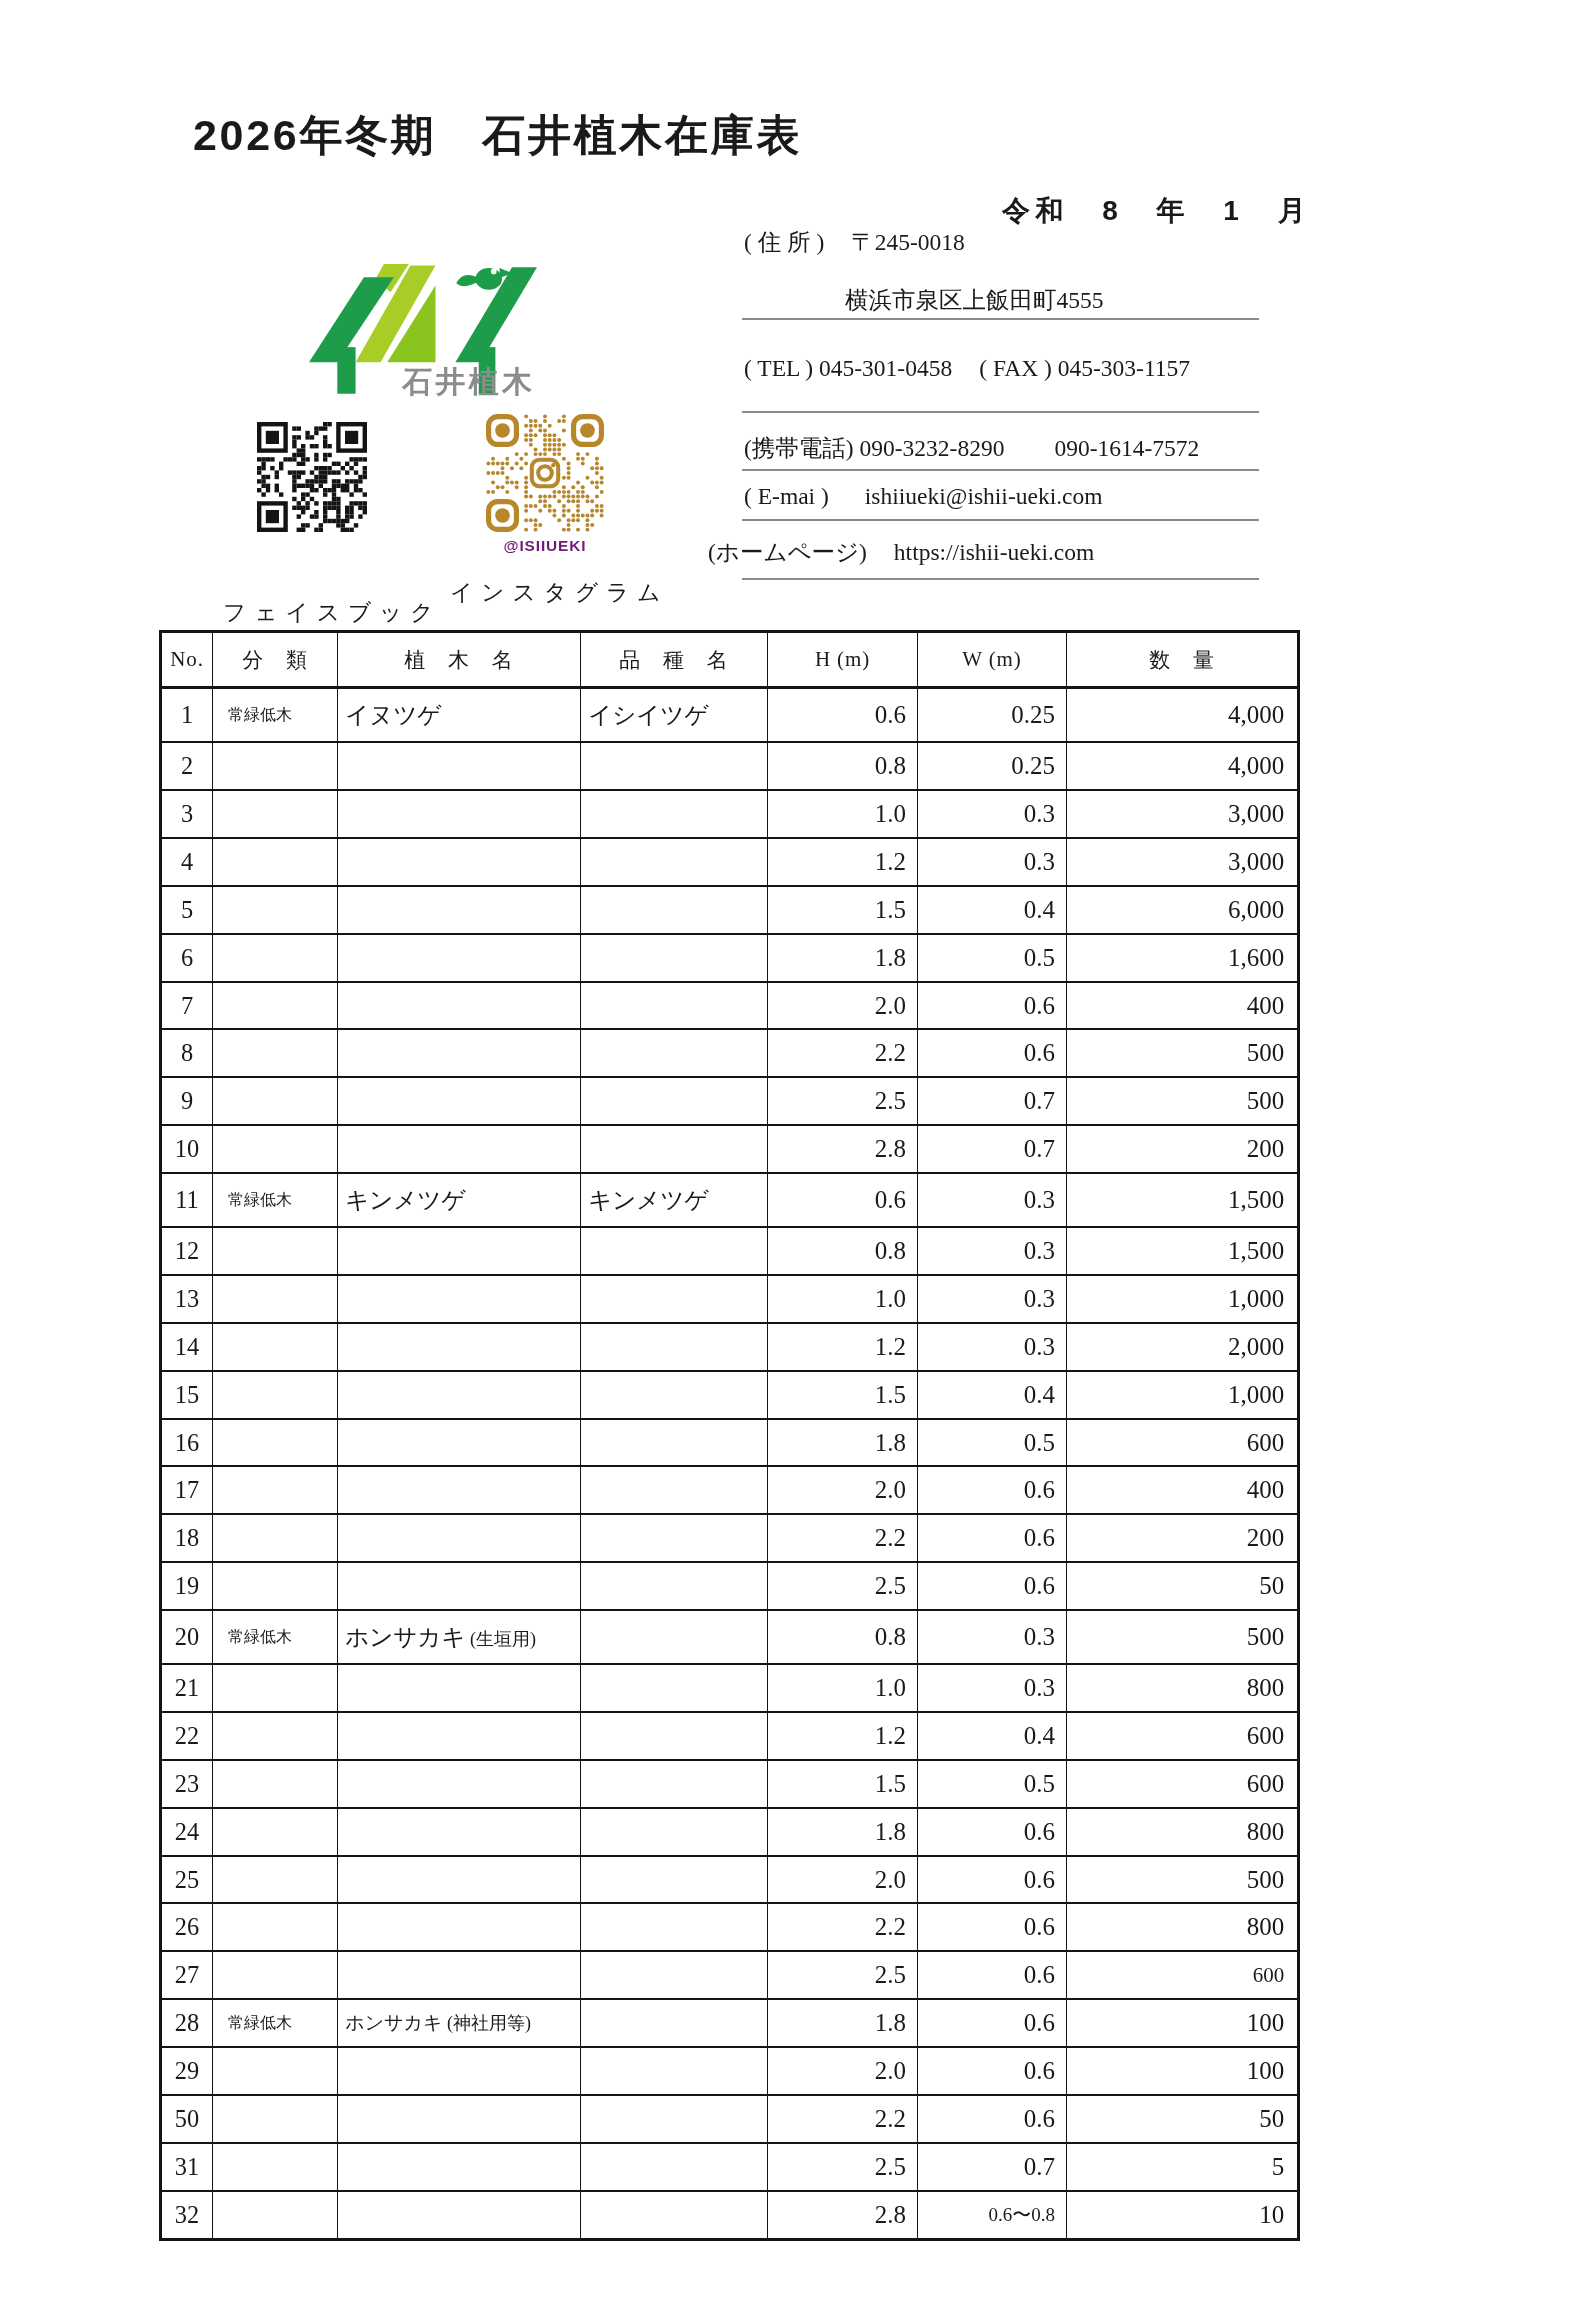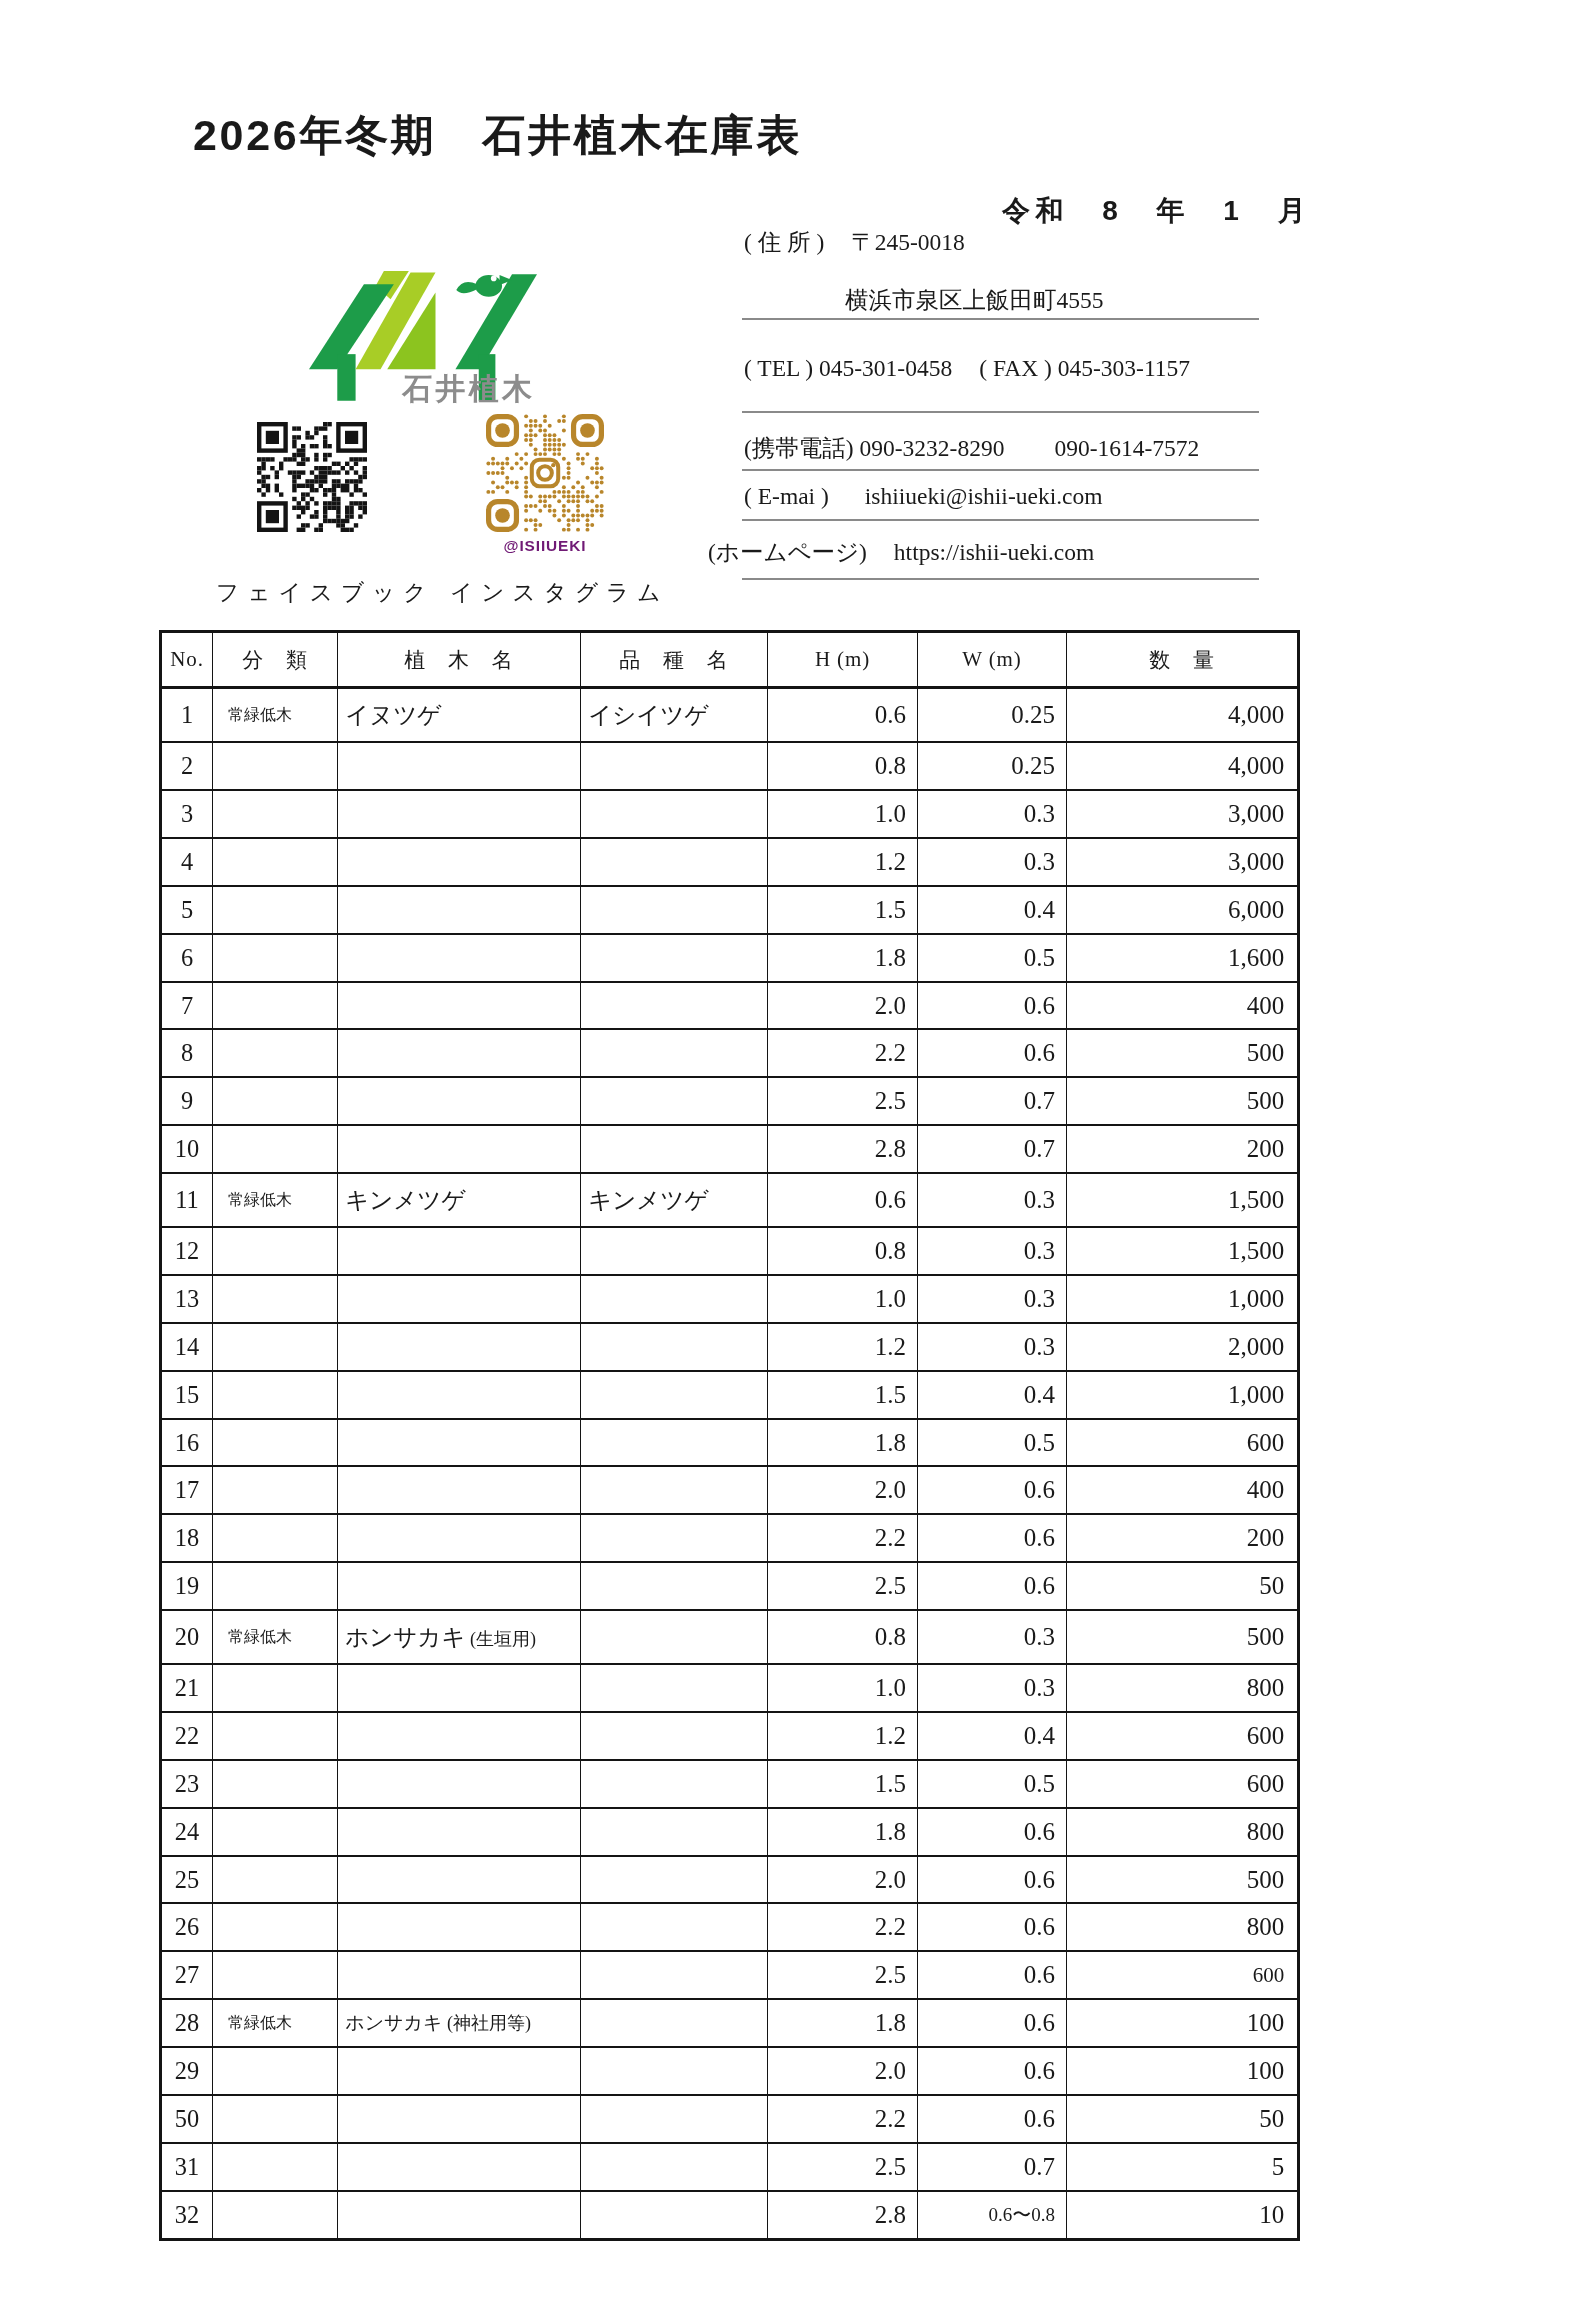--- a/index.html
+++ b/index.html
@@ -13,21 +13,21 @@
             font-weight:bold;font-size:28px;letter-spacing:5.4px;white-space:pre;}
 
   
   .crow{position:absolute;font-size:23.5px;white-space:pre;}
   .cline{position:absolute;left:742px;width:517px;height:1.8px;background:#8a8a8a;}
   .gap30{display:inline-block;width:27px;}
   .gap40{display:inline-block;width:36px;}
   .gap55{display:inline-block;width:50px;}
 
   
-  .logo{position:absolute;left:304px;top:262px;width:233px;height:156px;}
+  .logo{position:absolute;left:304px;top:255px;width:233px;height:156px;}
 
   
   .qr{position:absolute;}
   .qr-handle{position:absolute;left:486px;top:537px;width:118px;text-align:center;
              font-family:"Liberation Sans",sans-serif;font-weight:bold;font-size:15.4px;
              letter-spacing:0.9px;color:#701a75;}
   .qr-label{position:absolute;top:577px;font-size:22.6px;letter-spacing:8.1px;white-space:pre;}
 
   
   table.inv{position:absolute;left:159px;top:630px;width:1138px;height:1611px;
@@ -497,21 +497,21 @@
         <rect x="18.55" y="0.55" width="5.9" height="5.9" rx="1.9" fill="none" stroke="#b8862b" stroke-width="1.1"></rect>
         <circle cx="21.5" cy="3.5" r="1.55" fill="#b8862b"></circle>
         <rect x="0.55" y="18.55" width="5.9" height="5.9" rx="1.9" fill="none" stroke="#b8862b" stroke-width="1.1"></rect>
         <circle cx="3.5" cy="21.5" r="1.55" fill="#b8862b"></circle>
         <rect x="9.7" y="9.7" width="5.6" height="5.6" rx="1.6" fill="none" stroke="#b8862b" stroke-width="0.85"></rect>
         <circle cx="12.5" cy="12.5" r="1.45" fill="none" stroke="#b8862b" stroke-width="0.85"></circle>
         <circle cx="14.25" cy="10.85" r="0.45" fill="#b8862b"></circle>
       </svg>
   </div>
   <div class="qr-handle">@ISIIUEKI</div>
-  <div class="qr-label" style="left:216px;">フェイスブック</div>
+  <div class="qr-label" style="left:223px;margin-top:20px;">フェイスブック</div>
   <div class="qr-label" style="left:450px;">インスタグラム</div>
 
   <table class="inv">
     <colgroup>
       <col style="width:52px">
         <col style="width:125px">
         <col style="width:243px">
       <col style="width:187px">
         <col style="width:150px">
         <col style="width:149px">

